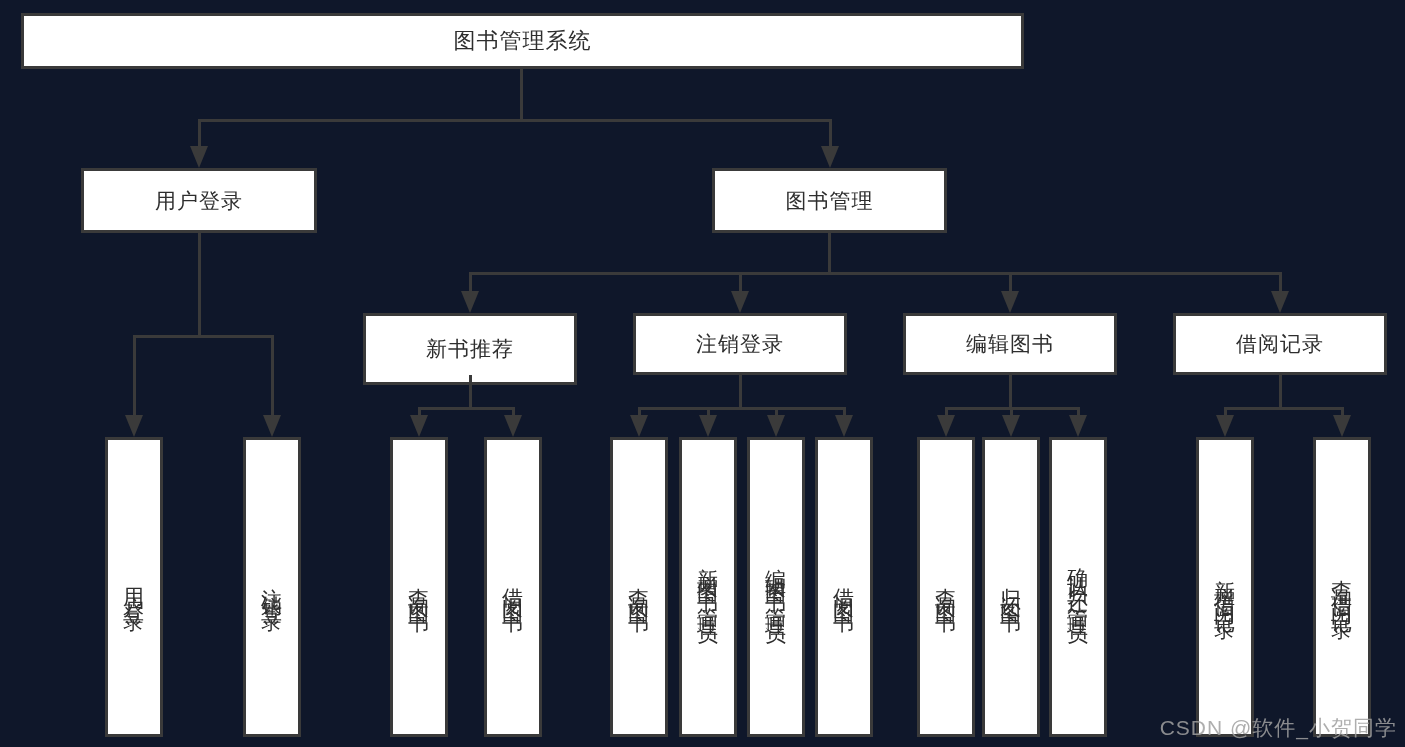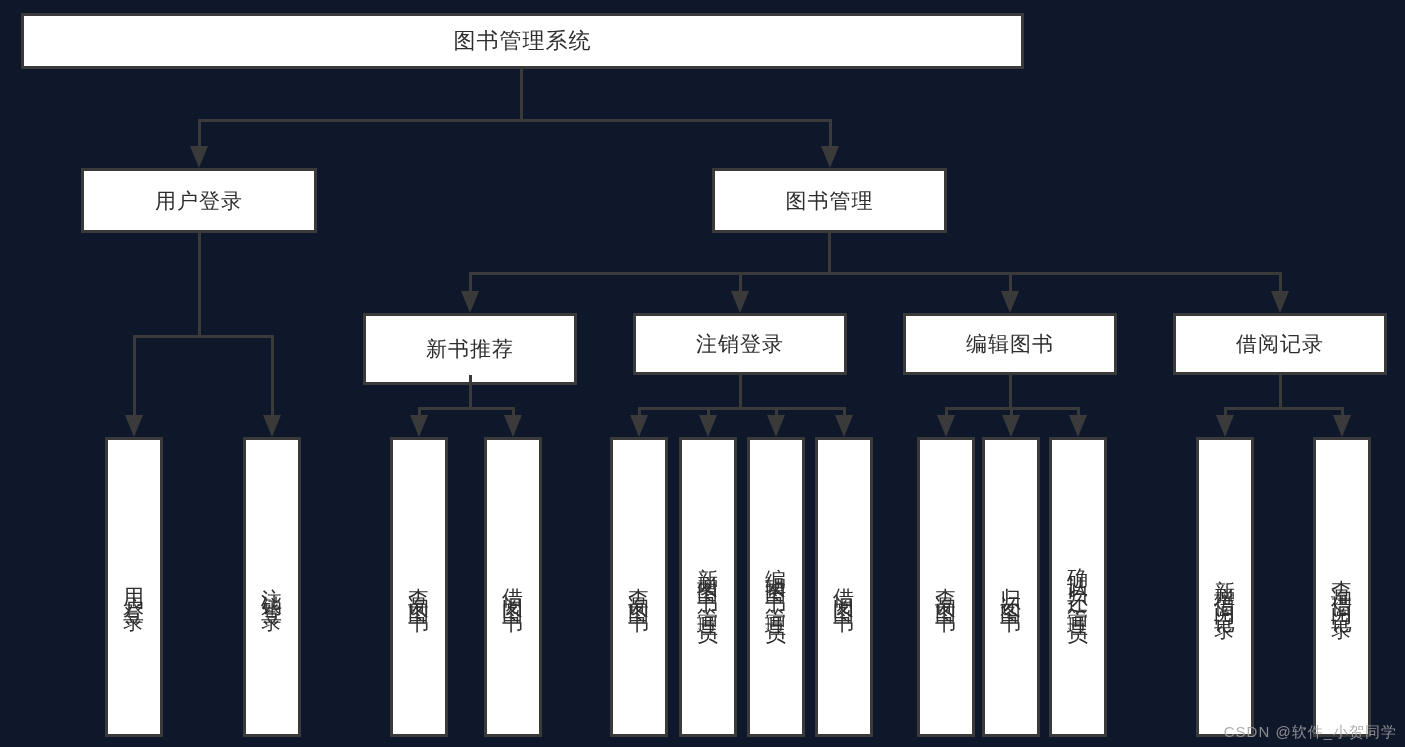--- a/index.html
+++ b/index.html
@@ -17,21 +17,21 @@
     writing-mode:vertical-rl;text-orientation:mixed;
     font-size:21px;letter-spacing:8px;line-height:1;white-space:nowrap;
   }
   .line{position:absolute;background:#3a3a3a;}
   .ah{
     position:absolute;width:0;height:0;
     border-left:9px solid transparent;border-right:9px solid transparent;
     border-top:22px solid #3a3a3a;
   }
   .watermark{
-    position:absolute;right:8px;bottom:5px;font-size:15px;color:#a0a0a0;opacity:.85;
+    position:absolute;right:8px;bottom:5px;font-size:21px;color:#a0a0a0;opacity:.85;
     letter-spacing:1px;
   }
 </style>
 </head>
 <body>
 
 <div class="stage">
 
   <div class="box" style="left:21px;top:13px;width:1003px;height:56px">
     <span class="root-label">图书管理系统</span>

